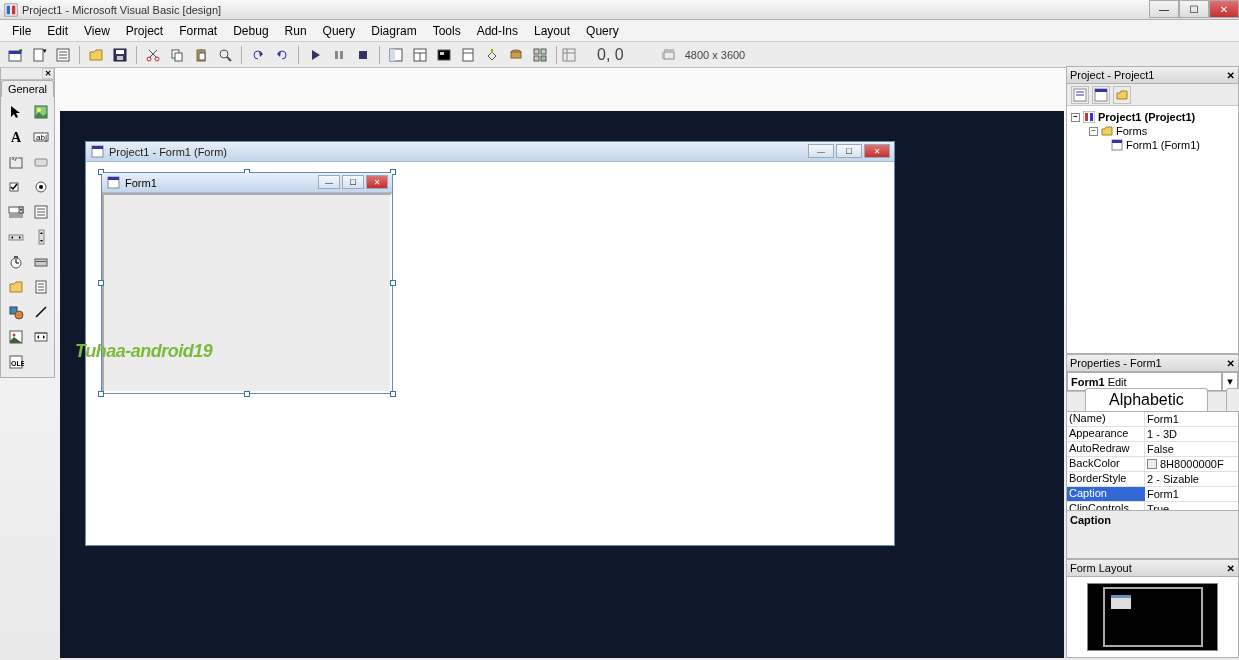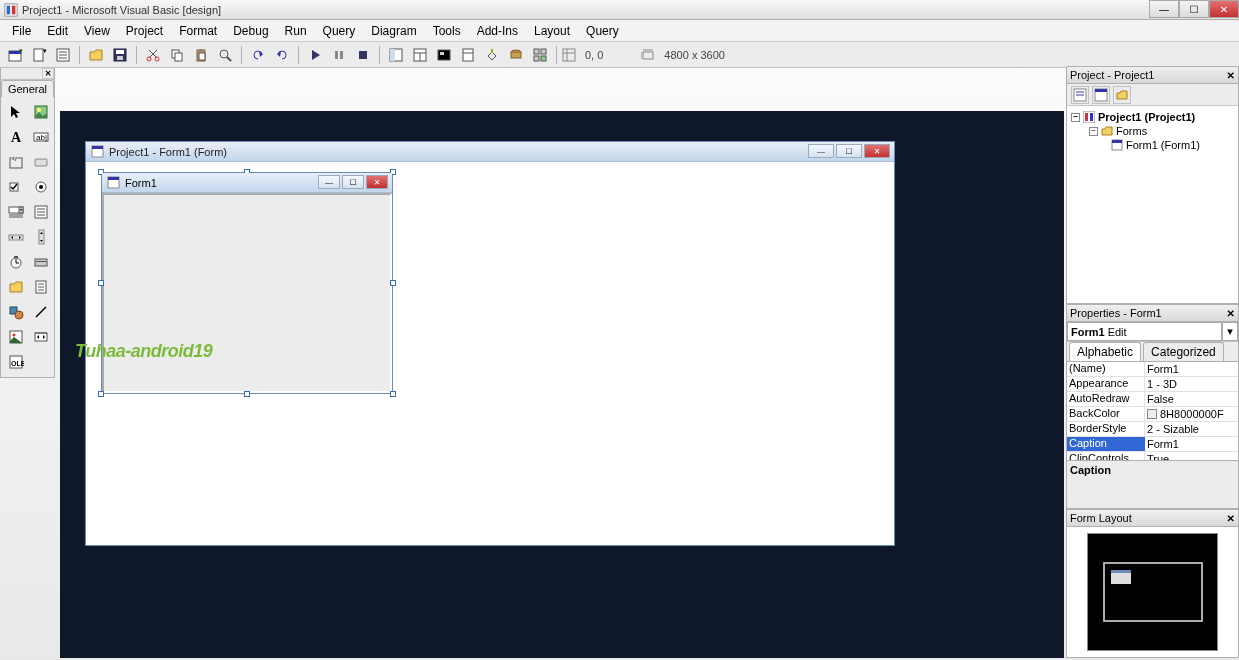--- a/index.html
+++ b/index.html
@@ -65,21 +65,21 @@
   padding: 0 4px;
   gap: 2px;
 }
 .toolbar .tb-btn {
   width: 22px; height: 22px;
   border: 1px solid transparent;
   display: flex; align-items: center; justify-content: center;
   font-size: 11px;
 }
 .toolbar .sep { width: 1px; height: 18px; background: #b0b0b0; margin: 0 3px; }
-.toolbar .coords { margin-left: 4px; font-size: 11px; color: #444; }
+.toolbar .coords { margin-left: 16px; font-size: 16px; color: #444; }
 .toolbar .dims { margin-left: 40px; font-size: 11px; color: #444; }
 .toolbar .pre-icon { width: 14px; height: 14px; display: inline-block; margin-right: 3px; vertical-align: middle; }
 
 
 .toolbox {
   position: absolute;
   left: 0;
   top: 68px;
   width: 55px;
   background: #ececec;
@@ -239,21 +239,21 @@
 .panel .p-title {
   height: 17px;
   background: linear-gradient(to bottom, #f0f0f0, #d8d8d8);
   display: flex; align-items: center; justify-content: space-between;
   padding: 0 3px;
   font-size: 11px;
   border-bottom: 1px solid #b0b0b0;
 }
 .panel .p-title .x { font-weight: bold; font-size: 10px; cursor: pointer; }
 
-.project-panel { height: 238px; }
+.project-panel { height: 288px; }
 .project-toolbar {
   height: 22px; background: #ececec;
   display: flex; align-items: center; gap: 3px;
   padding: 0 4px;
   border-bottom: 1px solid #c8c8c8;
 }
 .project-toolbar .pt-btn { width: 18px; height: 18px; border: 1px solid #c0c0c0; display:flex;align-items:center;justify-content:center; }
 .project-tree {
   flex: 1; overflow: auto;
   padding: 4px;
@@ -272,27 +272,27 @@
 }
 .prop-object .drop-text { display:flex;align-items:center; padding:0 3px; flex:1; border:1px solid #aaa;}
 .prop-object .drop-text b { margin-right: 3px; }
 .prop-object .drop-arrow { width:16px; border:1px solid #aaa; display:flex;align-items:center;justify-content:center;}
 .prop-tabs {
   height: 20px; display: flex; align-items: flex-end;
   background: #ececec;
   border-bottom: 1px solid #b0b0b0;
 }
 .prop-tabs .pt {
-  padding: 2px 7px;
+  padding: 2px 23px;
   border: 1px solid #b0b0b0;
   border-bottom: none;
   background: #ececec;
-  font-size: 12px;
+  font-size: 16px;
   border-radius: 3px 3px 0 0;
-  margin-left: 2px;
+  margin-left: 18px;
 }
 .prop-tabs .pt.active { background: #fff; }
 .prop-grid {
   flex: 1; overflow-y: scroll;
   font-size: 11px;
 }
 .prop-row { display: flex; height: 15px; border-bottom: 1px solid #e0e0e0; }
 .prop-row .pk { width: 78px; padding: 0 2px; border-right: 1px solid #e0e0e0; overflow: hidden; white-space: nowrap; }
 .prop-row .pv { flex: 1; padding: 0 2px; overflow: hidden; white-space: nowrap; display:flex;align-items:center;gap:3px;}
 .prop-row.selected { background: #3168d6; color: #fff; }

